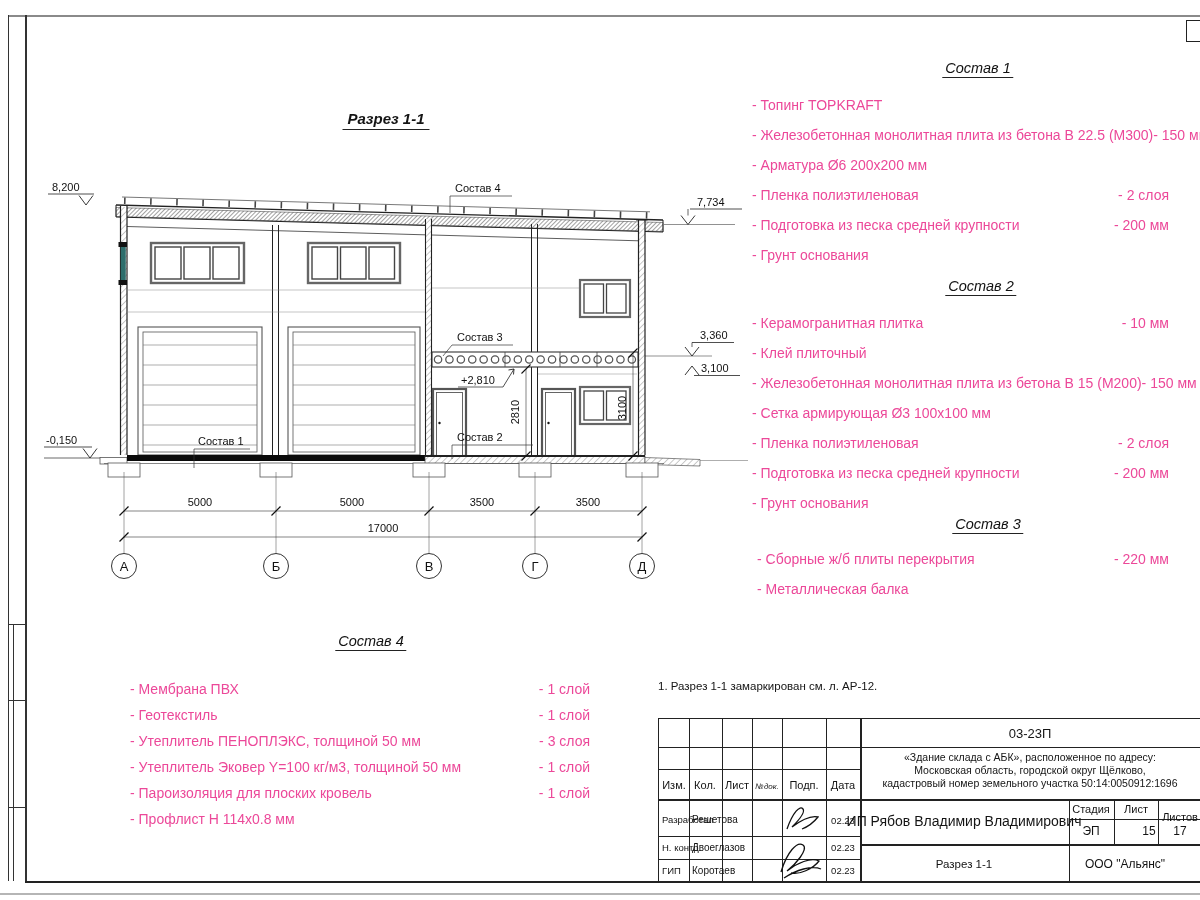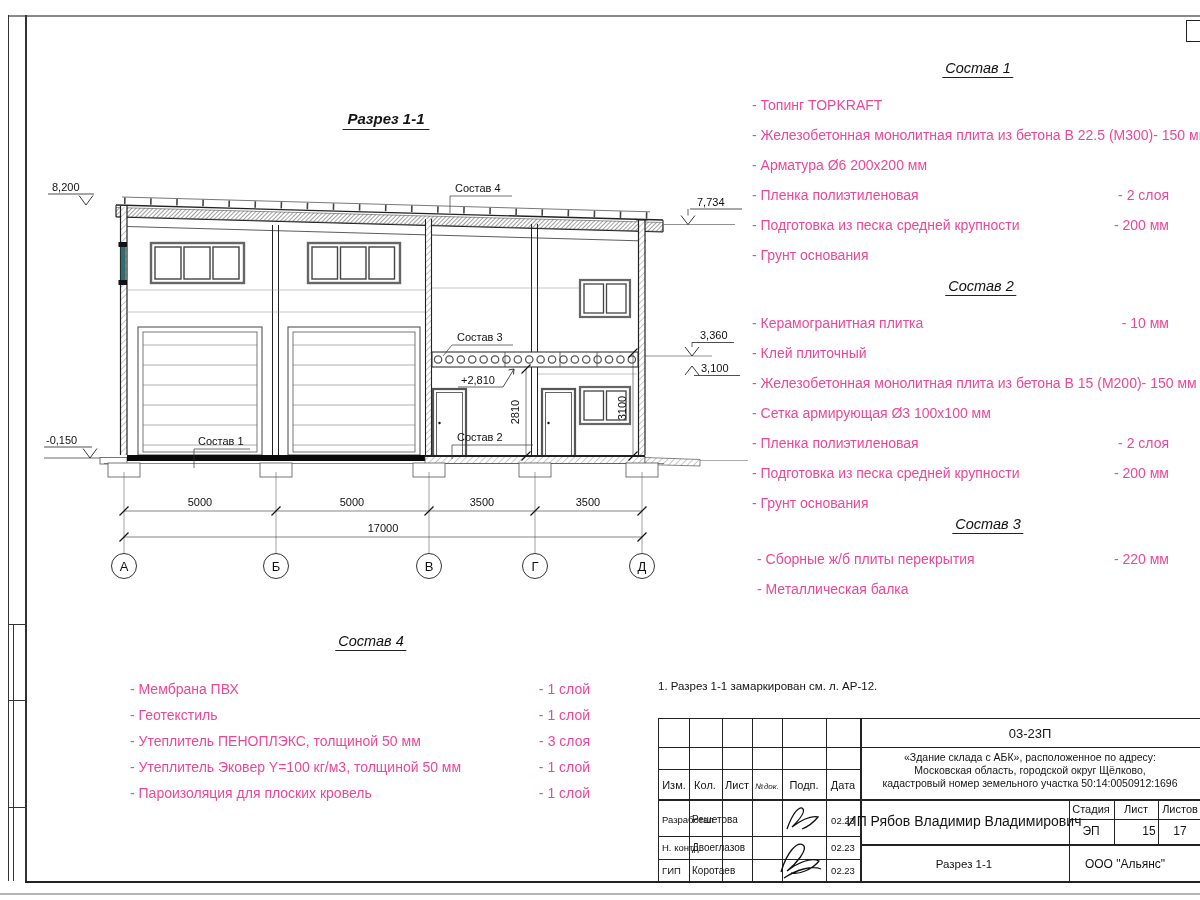--- a/index.html
+++ b/index.html
@@ -363,20 +363,24 @@
         <span>- 3 слоя</span>
       </div>
     <div class="row">
         <span>- Утеплитель Эковер Y=100 кг/м3, толщиной 50 мм</span>
         <span>- 1 слой</span>
       </div>
     <div class="row">
         <span>- Пароизоляция для плоских кровель</span>
         <span>- 1 слой</span>
       </div>
+    <div class="row">
+        <span>- Профлист Н 114х0.8 мм</span>
+        <span></span>
+      </div>
   </div>
 
   <div class="note" style="left:658px;top:680px;">1. Разрез 1-1 замаркирован см. л. АР-12.</div>
 
   <div class="tb">
     <div class="vl" style="left:30px;"></div>
     <div class="vl" style="left:63px;"></div>
     <div class="vl" style="left:93px;"></div>
     <div class="vl" style="left:123px;"></div>
     <div class="vl" style="left:167px;"></div>
@@ -410,21 +414,21 @@
     <div class="txtl" style="left:3px;top:128px;font-size:9.5px;">Н. контр.</div>
     <div class="txtl" style="left:33px;top:128px;font-size:10px;">Двоеглазов</div>
     <div class="txt" style="left:184px;top:128px;font-size:9.5px;">02.23</div>
     <div class="txtl" style="left:3px;top:151px;font-size:9.5px;">ГИП</div>
     <div class="txtl" style="left:33px;top:151px;font-size:10px;">Коротаев</div>
     <div class="txt" style="left:184px;top:151px;font-size:9.5px;">02.23</div>
 
     <div class="txt" style="left:305px;top:102px;font-size:14px;">ИП Рябов Владимир Владимирович</div>
     <div class="txt" style="left:432px;top:90px;font-size:11px;">Стадия</div>
     <div class="txt" style="left:477px;top:90px;font-size:11px;">Лист</div>
-    <div class="txt" style="left:521px;top:90px;font-size:11px;">Листов</div>
+    <div class="txt" style="left:521px;top:98px;font-size:11px;">Листов</div>
     <div class="txt" style="left:432px;top:112px;font-size:12px;">ЭП</div>
     <div class="txt" style="left:490px;top:112px;font-size:12px;">15</div>
     <div class="txt" style="left:521px;top:112px;font-size:12px;">17</div>
     <div class="txt" style="left:305px;top:145px;font-size:11.5px;">Разрез 1-1</div>
     <div class="txt" style="left:466px;top:145px;font-size:12px;">ООО "Альянс"</div>
 
     <svg class="abs" style="left:125px;top:83px;" width="40" height="32" viewBox="0 0 40 32">
       <path d="M3,27 C9,10 16,3 19,7 C22,11 12,21 8,25 C16,19 26,13 34,15 C30,20 23,25 18,27" fill="none" stroke="#111" stroke-width="1.3"></path>
     </svg>
     <svg class="abs" style="left:118px;top:117px;" width="48" height="46" viewBox="0 0 48 46">

